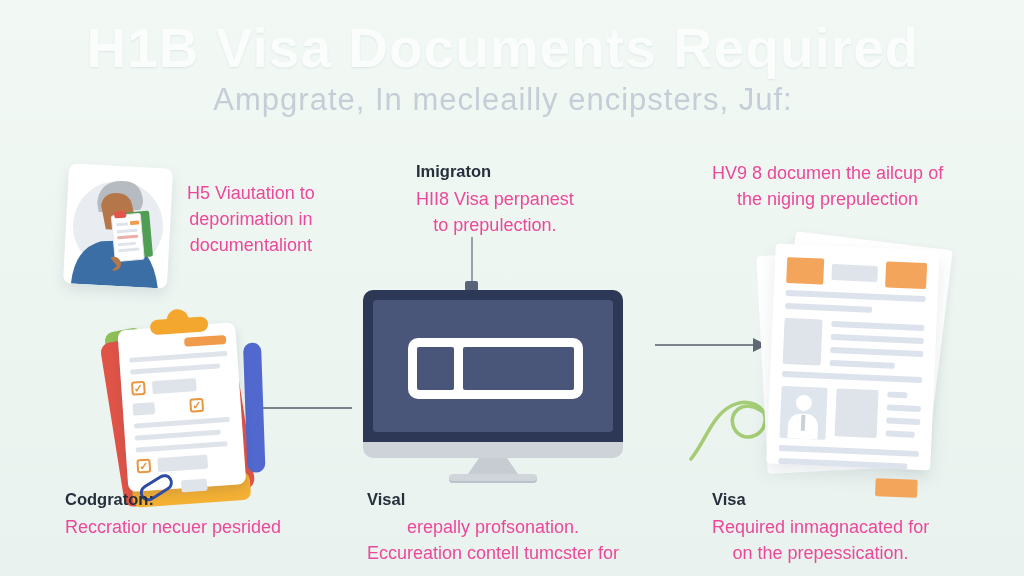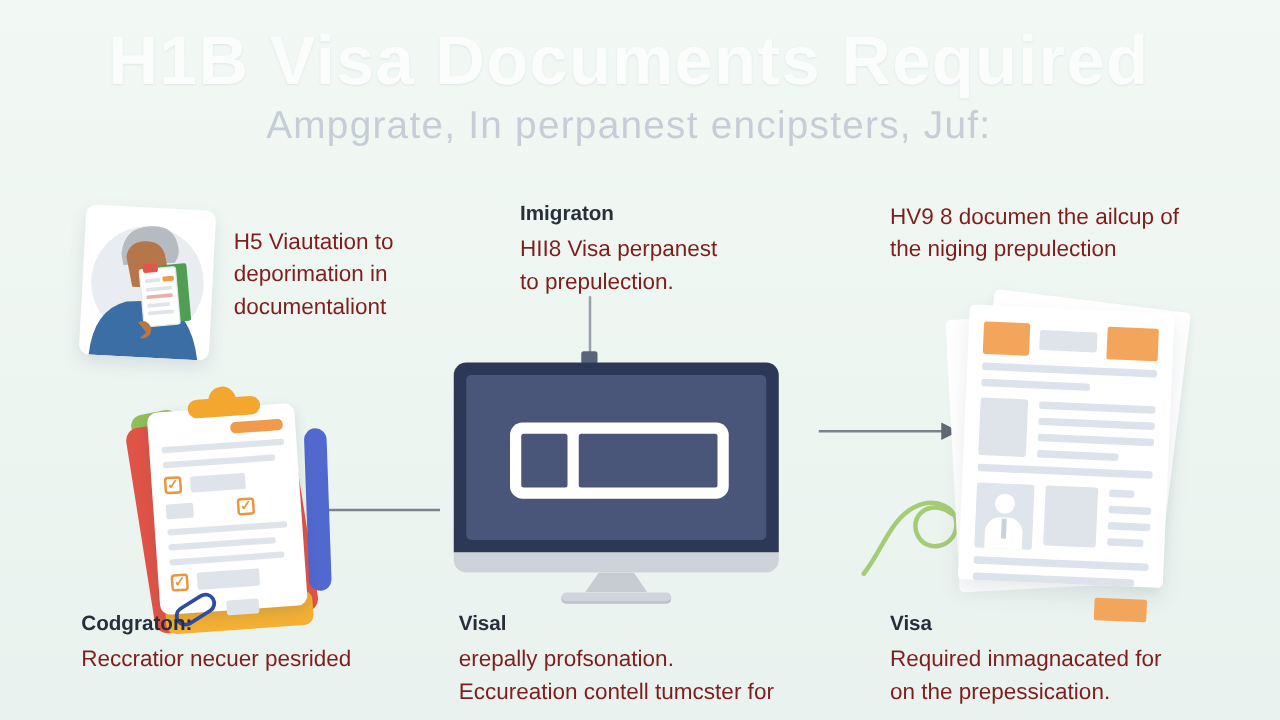--- a/index.html
+++ b/index.html
@@ -20,21 +20,21 @@
   }
   .subtitle {
     position:absolute; top:82px; left:0; width:100%;
     text-align:center; font-size:31px; font-weight:400; letter-spacing:1px;
     color:#c5ced6; white-space:nowrap;
   }
 
   
   .callout { position:absolute; }
   .callout .head { font-size:16.5px; font-weight:700; color:#262f3b; margin-bottom:5px; }
-  .callout .line { font-size:18px; color:#7f1d1d; line-height:26px; white-space:nowrap; }
+  .callout .line { font-size:18px; color:#ec4899; line-height:26px; white-space:nowrap;text-align:center; }
   .c-top-left   { left:187px; top:180px; }
   .c-top-center { left:416px; top:162px; }
   .c-top-right  { left:712px; top:160px; }
   .c-bot-left   { left:65px;  top:490px; }
   .c-bot-center { left:367px; top:490px; }
   .c-bot-right  { left:712px; top:490px; }
 
   
   .person-card {
     position:absolute; left:66px; top:166px; width:104px; height:120px;
@@ -129,21 +129,21 @@
   .ds-photo .ph-head { position:absolute; left:15px; top:8px; width:16px; height:16px; background:#fff; border-radius:50%; }
   .ds-photo .ph-body { position:absolute; left:8px; top:27px; width:30px; height:25px; background:#fff; border-radius:12px 12px 0 0; }
   .ds-photo .ph-tie  { position:absolute; left:21px; top:28px; width:4px; height:16px; background:#c9d1da; }
 </style>
 </head>
 <body>
 
 <div class="stage">
 
   <div class="title">H1B Visa Documents Required</div>
-  <div class="subtitle">Ampgrate, In perpanest encipsters, Juf:</div>
+  <div class="subtitle">Ampgrate, In mecleailly encipsters, Juf:</div>
 
   <div class="person-card">
     <svg viewBox="0 0 104 120">
       <circle cx="52" cy="60" r="45" fill="#e9ecf0"></circle>
       <path d="M30,38 Q31,17 52,15 Q71,13 75,30 Q77,37 73,43 L32,47 Z" fill="#b6bbc1"></path>
       <path d="M34,40 Q36,27 50,27 Q62,27 65,38 L67,46 Q68,50 63,51 L62,58 Q61,64 54,64 L40,64 Z" fill="#b5764a"></path>
       <path d="M8,120 Q10,84 36,76 L60,74 Q88,80 95,120 Z" fill="#3a6ea5"></path>
       <g transform="rotate(-8 62 72)">
         <rect x="56" y="46" width="30" height="46" rx="2" fill="#4f9e53"></rect>
         <rect x="48" y="48" width="29" height="46" rx="2" fill="#ffffff" stroke="#e3e7ec"></rect>

